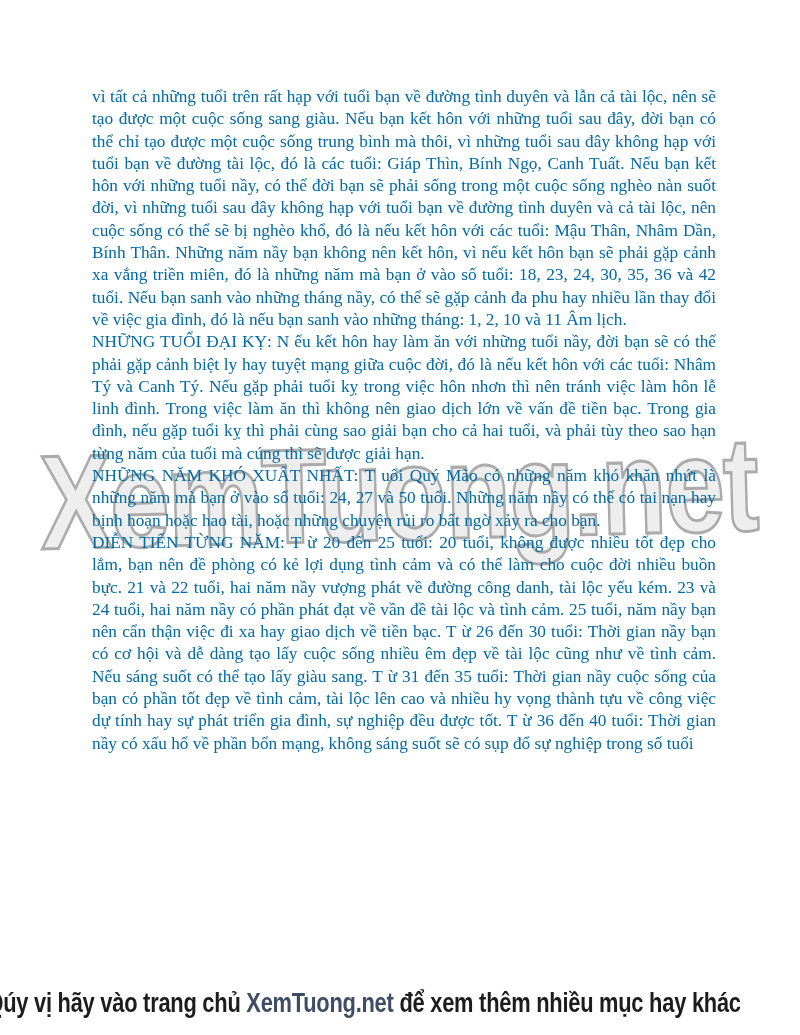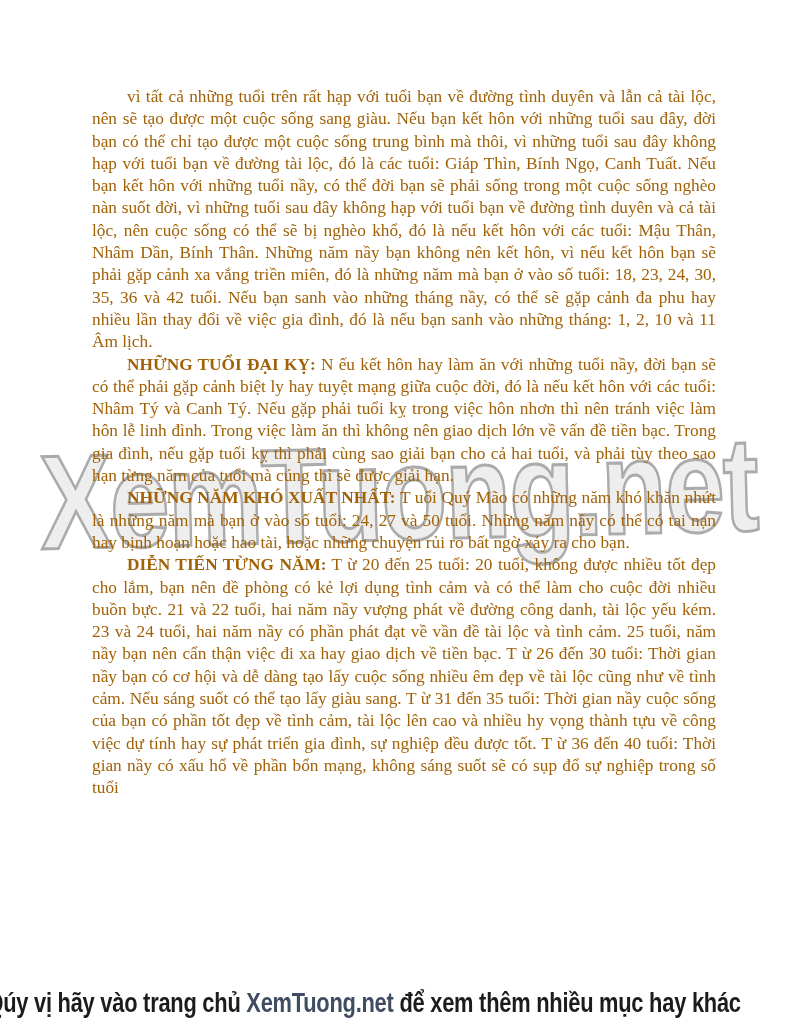--- a/index.html
+++ b/index.html
@@ -35,30 +35,29 @@
   }
   
   .content {
     position: absolute;
     left: 92px;
     top: 86px;
     width: 624px;
     z-index: 1;
     font-size: 17.3px;
     line-height: 22.3px;
-    color: #a16207;
+    color: #0369a1;
     text-align: justify;
   }
   .content p {
     margin: 0;
     padding: 0;
   }
   .content .head {
-    font-weight: bold;
-    margin-left: 35px;
+    font-weight: normal;
   }
   
   .footer {
     position: absolute;
     left: 0;
     top: 985px;
     width: 727px;
     z-index: 1;
     display: flex;
     justify-content: center;

